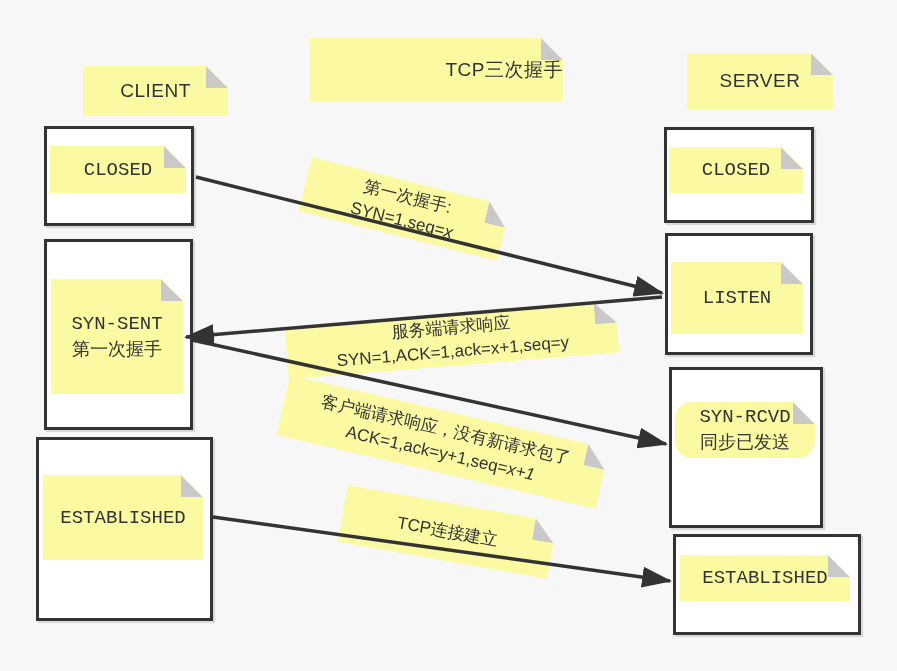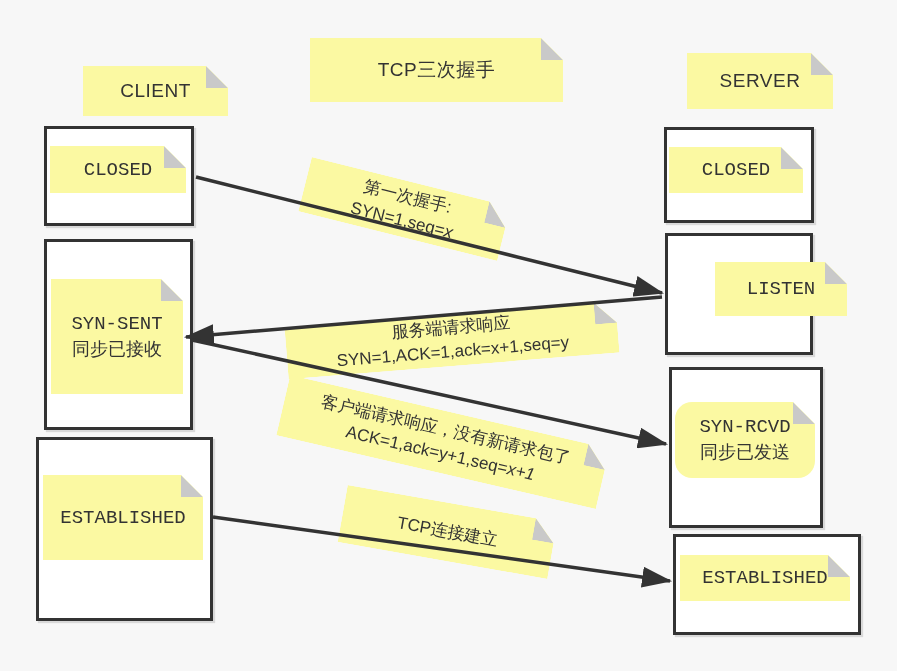--- a/index.html
+++ b/index.html
@@ -48,21 +48,21 @@
 </head>
 <body>
 
 <div class="canvas">
 
   <div class="sticky hdr" style="left:47px; top:66px; width:145px; height:50px;margin-left:36px;">
     <span class="fold"></span>
     <span>CLIENT</span>
   </div>
 
-  <div class="sticky hdr" style="left:310px; top:38px; width:253px; height:64px;">
+  <div class="sticky hdr" style="left:310px; top:38px; width:253px; height:64px;align-items:flex-end;">
     <span class="fold"></span>
     <span>TCP三次握手</span>
   </div>
 
   <div class="sticky hdr" style="left:687px; top:53px; width:146px; height:56px;">
     <span class="fold"></span>
     <span>SERVER</span>
   </div>
 
   <div class="box" style="left:44px; top:126px; width:150px; height:100px;"></div>
@@ -75,39 +75,39 @@
   <div class="box" style="left:673px; top:534px; width:188px; height:101px;"></div>
 
   <div class="sticky state" style="left:50px; top:146px; width:136px; height:47px;">
     <span class="fold"></span>
     <span>CLOSED</span>
   </div>
 
   <div class="sticky state" style="left:51px; top:279px; width:132px; height:115px;">
     <span class="fold"></span>
     <span>SYN-SENT</span>
-    <span class="sub">同步已接收</span>
+    <span class="sub">第一次握手</span>
   </div>
 
   <div class="sticky state" style="left:43px; top:475px; width:160px; height:85px;">
     <span class="fold"></span>
     <span>ESTABLISHED</span>
   </div>
 
   <div class="sticky state" style="left:669px; top:147px; width:134px; height:46px;">
     <span class="fold"></span>
     <span>CLOSED</span>
   </div>
 
-  <div class="sticky state" style="left:671px; top:262px; width:132px; height:54px;margin-left:44px;">
+  <div class="sticky state" style="left:671px; top:262px; width:132px; height:72px;">
     <span class="fold"></span>
     <span>LISTEN</span>
   </div>
 
-  <div class="sticky state" style="left:675px; top:402px; width:140px; height:76px;border-radius:17px;">
+  <div class="sticky state" style="left:675px; top:402px; width:140px; height:56px;border-radius:17px;">
     <span class="fold"></span>
     <span>SYN-RCVD</span>
     <span class="sub">同步已发送</span>
   </div>
 
   <div class="sticky state" style="left:680px; top:555px; width:170px; height:46px;">
     <span class="fold"></span>
     <span>ESTABLISHED</span>
   </div>
 

